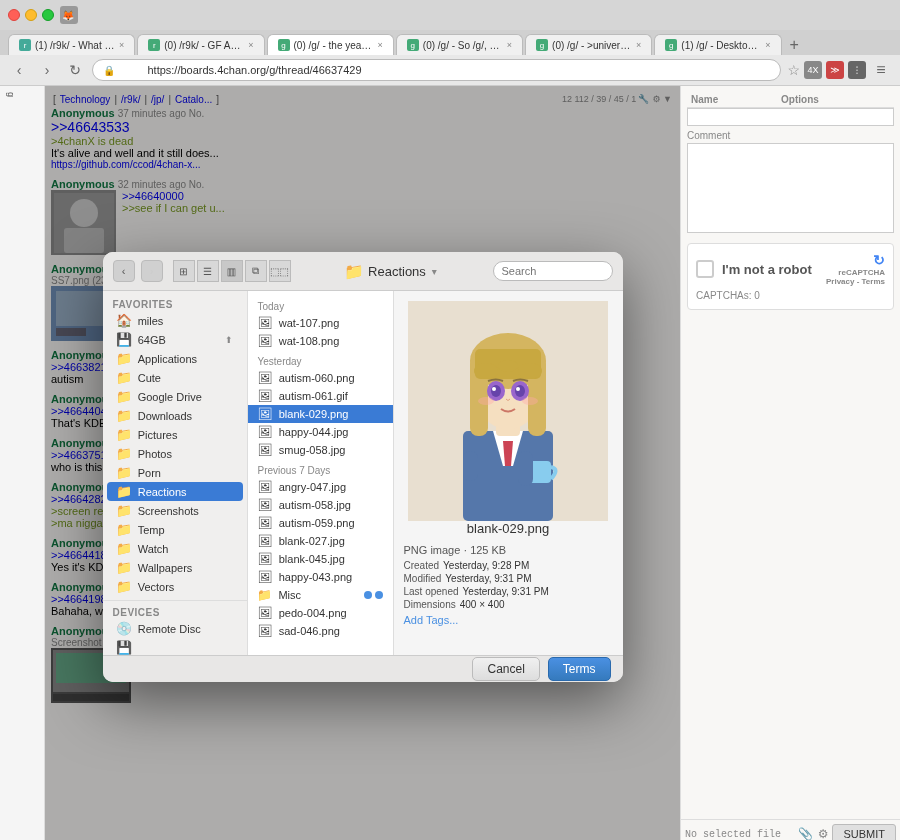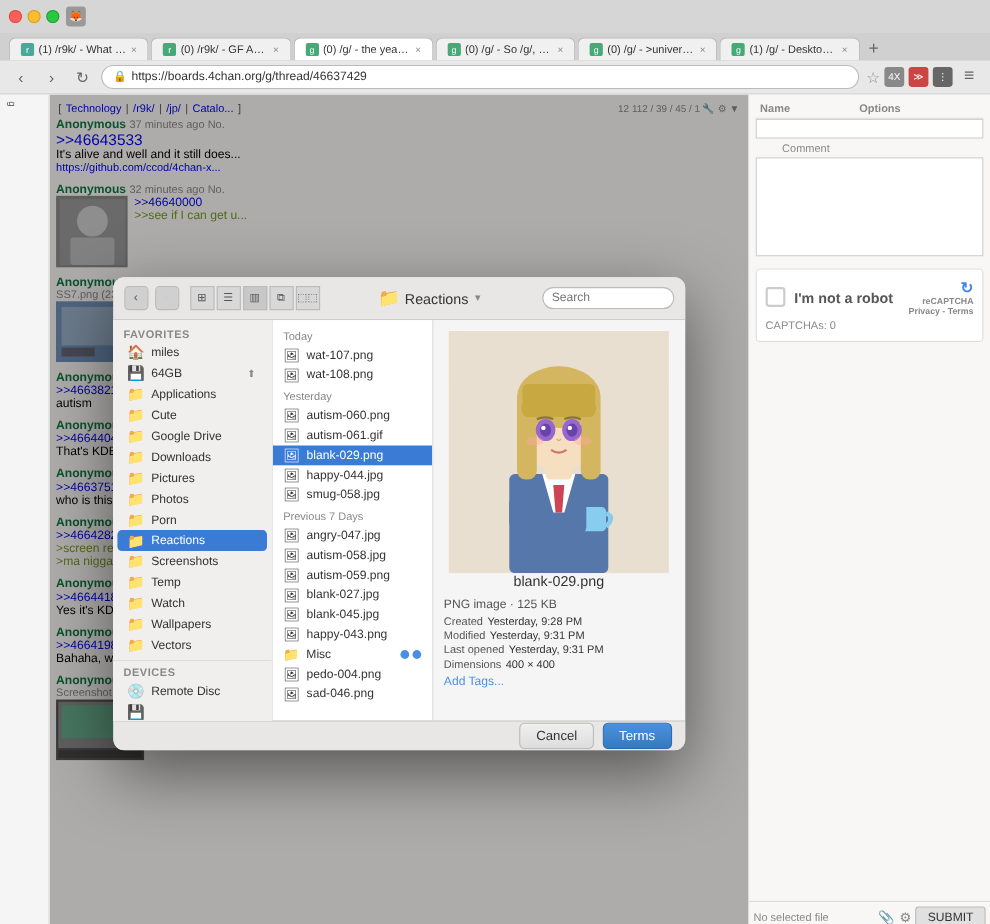--- a/index.html
+++ b/index.html
@@ -16,21 +16,21 @@
     .tab { display: flex; align-items: center; gap: 4px; padding: 4px 10px; background: #f0f0f0; border-radius: 6px 6px 0 0; font-size: 10px; color: #333; border: 1px solid #bbb; border-bottom: none; min-width: 0; max-width: 130px; white-space: nowrap; overflow: hidden; text-overflow: ellipsis; }
     .tab.active { background: #ffffff; }
     .tab-close { font-size: 9px; color: #888; cursor: pointer; flex-shrink: 0; }
     .tab-favicon { width: 12px; height: 12px; background: #4a9; border-radius: 2px; flex-shrink: 0; font-size: 8px; display: flex; align-items: center; justify-content: center; color: white; }
 
     .nav-bar { display: flex; align-items: center; padding: 4px 8px; gap: 6px; background: #e8e8e8; border-bottom: 1px solid #ccc; }
     .nav-btn { width: 22px; height: 22px; background: none; border: none; cursor: pointer; display: flex; align-items: center; justify-content: center; color: #666; font-size: 14px; }
     .nav-btn:disabled { color: #bbb; }
     .address-bar { flex: 1; height: 22px; border: 1px solid #bbb; border-radius: 11px; padding: 0 10px; font-size: 11px; background: white; display: flex; align-items: center; gap: 4px; }
     .address-bar-icon { color: #4a9; font-size: 10px; }
-    .address-text { font-size: 11px; color: #333; }
+    .address-text { font-size: 11px; color: #333; margin-left: 28px; }
     .star-btn { font-size: 14px; color: #888; cursor: pointer; }
 
     
     .page-content { display: flex; height: calc(840px - 78px); background: #f0f0f0; }
 
     
     .board-sidebar { width: 45px; background: #f5f5f5; border-right: 1px solid #ddd; padding: 4px; font-size: 9px; overflow-y: auto; }
 
     
     .main-content { flex: 1; overflow-y: auto; padding: 6px; background: #f8f7f5; position: relative; }
@@ -90,21 +90,21 @@
     .dialog-open-btn { padding: 4px 14px; background: linear-gradient(#4a90e2, #357abd); border: 1px solid #2a6aad; border-radius: 5px; font-size: 12px; cursor: pointer; color: white; font-weight: 500; }
 
     
     .right-panel { width: 220px; background: #f8f7f5; border-left: 1px solid #ddd; display: flex; flex-direction: column; }
     .right-panel-top { flex: 1; padding: 6px; }
     .comment-form { font-size: 11px; }
     .captcha-area { border: 1px solid #ddd; padding: 8px; margin-top: 8px; border-radius: 4px; background: white; }
     .captcha-row { display: flex; align-items: center; gap: 8px; font-weight: bold; }
     .captcha-checkbox { width: 18px; height: 18px; border: 2px solid #ccc; border-radius: 3px; }
     .submit-row { display: flex; align-items: center; gap: 4px; margin-top: 6px; padding: 4px; border-top: 1px solid #ddd; }
-    .file-status { font-size: 10px; color: #888; flex: 1; }
+    .file-status { font-size: 10px; color: #888; flex: 1; font-family: Liberation Mono, monospace; }
     .submit-btn { padding: 3px 10px; background: #e0e0e0; border: 1px solid #bbb; border-radius: 3px; font-size: 11px; cursor: pointer; color: #333; }
 
     
     .post-with-image { display: flex; gap: 6px; margin-bottom: 4px; }
 
     
     .form-table { width: 100%; border-collapse: collapse; margin-bottom: 4px; }
     .form-table th { font-size: 10px; color: #888; text-align: left; padding: 2px 4px; border-bottom: 1px solid #ddd; }
 
     
@@ -201,20 +201,21 @@
       <span style="color:#555;"> | </span>
       <a class="board-link">Catalo...</a>
       <span style="color:#555;"> ]</span>
       <span style="margin-left:auto;font-size:9px;color:#888;">12  112 / 39 / 45 / 1  🔧 ⚙ ▼</span>
     </div>
 
     <div class="thread-post">
       <span style="color:#117743;font-size:11px;font-weight:bold;">Anonymous</span>
       <span style="font-size:10px;color:#888;"> 37 minutes ago No.</span>
       <div style="color:#00e;font-size:14px;">&gt;&gt;46643533</div>
+      <div style="color:#789922;font-size:11px;">&gt;4chanX is dead</div>
       <div style="font-size:11px;">It's alive and well and it still does...</div>
       <div style="color:#00e;font-size:10px;">https://github.com/ccod/4chan-x...</div>
     </div>
 
     <div class="thread-post">
       <span style="color:#117743;font-size:11px;font-weight:bold;">Anonymous</span>
       <span style="font-size:10px;color:#888;"> 32 minutes ago No.</span>
       <div class="post-with-image">
         <div style="width:65px;height:65px;background:#888;flex-shrink:0;display:flex;align-items:center;justify-content:center;">
           <svg width="60" height="60">
@@ -590,21 +591,21 @@
             <th>Name</th>
             <th>Options</th>
           </tr>
           <tr>
             <td colspan="2">
               <input type="text" style="width: 100%; border: 1px solid rgb(204, 204, 204); height: 18px; font-size: 10px; padding: 0px 4px;">
             </td>
           </tr>
         </tbody>
           </table>
-        <div style="font-size:10px;color:#888;margin-bottom:2px;margin-left:24px;">Comment</div>
+        <div style="font-size:10px;color:#888;margin-bottom:2px;">Comment</div>
         <textarea style="width: 100%; height: 90px; border: 1px solid rgb(204, 204, 204); resize: none; font-size: 10px; padding: 4px;"></textarea>
         
         <div class="captcha-area">
           <div class="captcha-row">
             <div class="captcha-checkbox"></div>
             <span style="font-size:13px;color:#555;">I'm not a robot</span>
             <div style="margin-left:auto;text-align:right;">
               <div style="font-size:14px;color:#4285f4;">↻</div>
               <div style="font-size:8px;color:#888;">reCAPTCHA</div>
               <div style="font-size:8px;color:#888;">Privacy - Terms</div>

